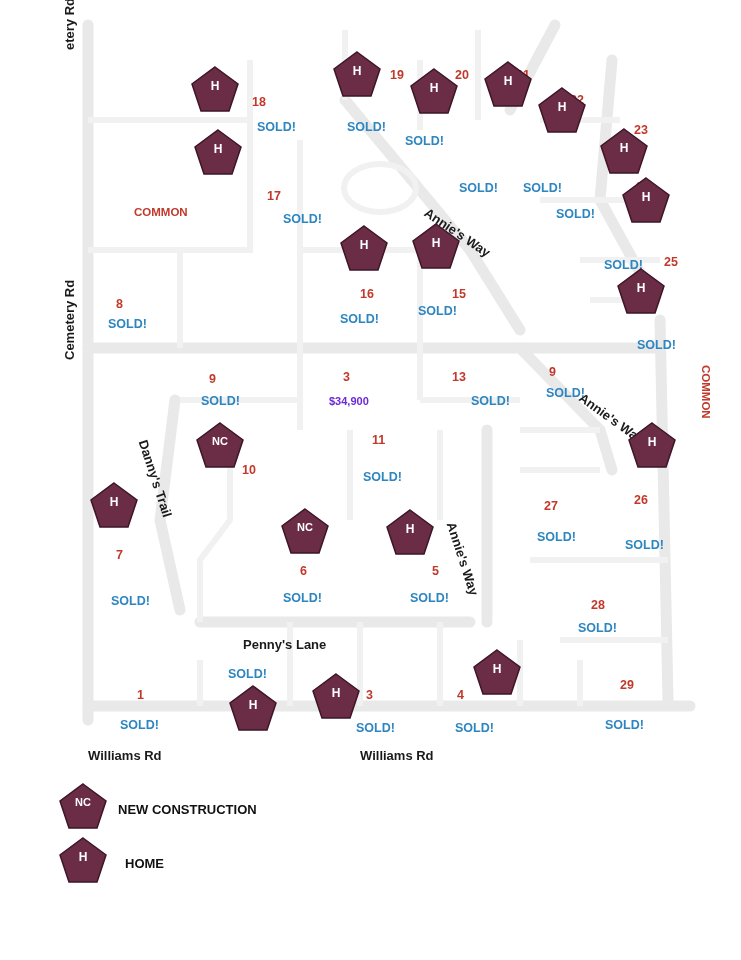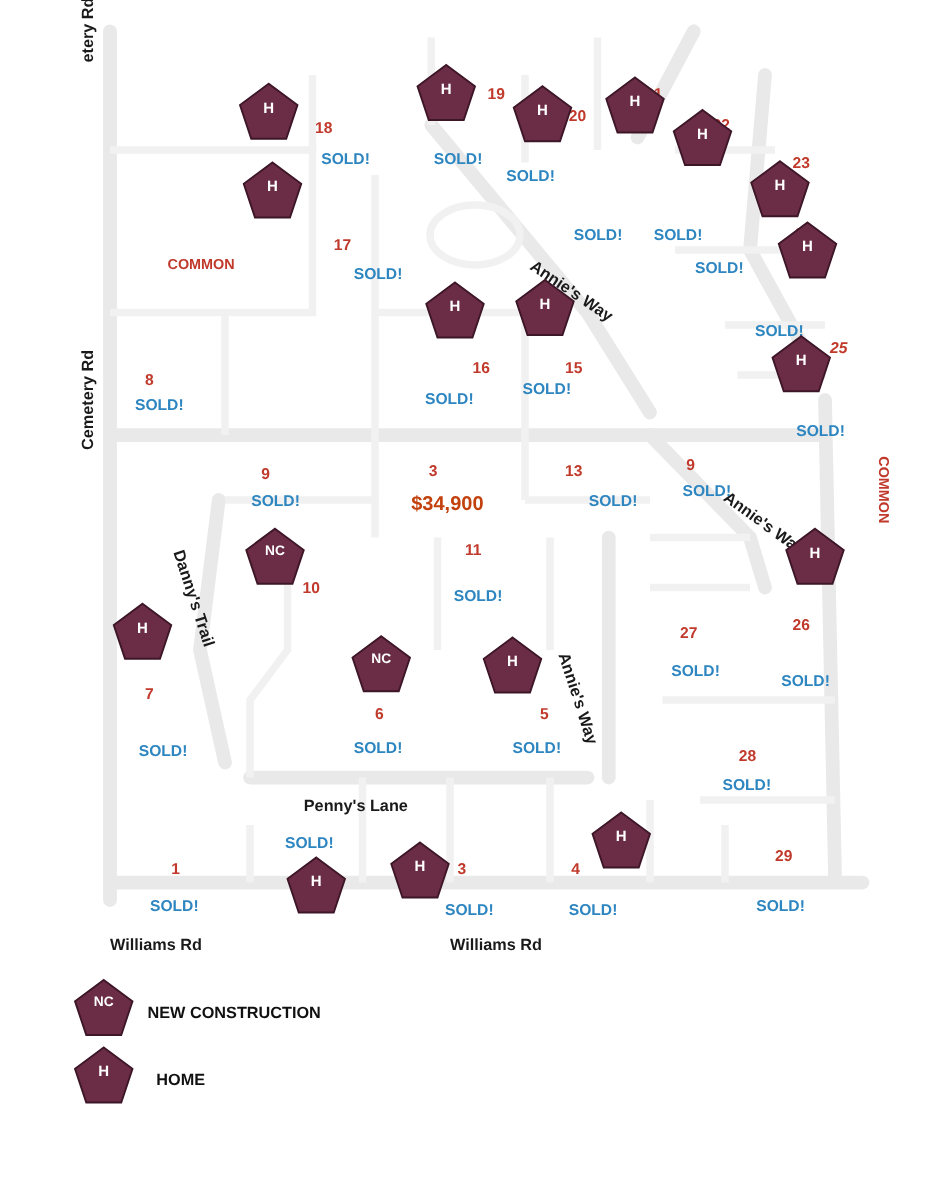--- a/index.html
+++ b/index.html
@@ -35,23 +35,23 @@
   }
   .lot-status {
     position: absolute;
     color: #2e86c1;
     font-weight: bold;
     font-size: 12.5px;
     white-space: nowrap;
   }
   .lot-price {
     position: absolute;
-    color: #c2410c;
-    font-weight: bold;
-    font-size: 16px;
+    color: #6d28d9;
+    font-weight: bold;
+    font-size: 11px;
     white-space: nowrap;
   }
   .common-label {
     position: absolute;
     color: #c0392b;
     font-weight: bold;
     font-size: 11.5px;
     white-space: nowrap;
   }
   .common-label.vertical {
@@ -207,39 +207,39 @@
       <div class="lot-num" style="left: 372px; top: 433px;">11</div>
       <div class="lot-status" style="left: 363px; top: 470px;">SOLD!</div>
       <div class="lot-num" style="left: 343px; top: 370px;">3</div>
       <div class="lot-price" style="left: 329px; top: 395px;">$34,900</div>
       <div class="lot-num" style="left: 452px; top: 370px;">13</div>
       <div class="lot-status" style="left: 471px; top: 394px;">SOLD!</div>
       <div class="lot-num" style="left: 549px; top: 365px;">9</div>
       <div class="lot-status" style="left: 546px; top: 386px;">SOLD!</div>
       <div class="lot-num" style="left: 452px; top: 287px;">15</div>
       <div class="lot-status" style="left: 418px; top: 304px;">SOLD!</div>
-      <div class="lot-num" style="left: 378px; top: 287px;">16</div>
+      <div class="lot-num" style="left: 360px; top: 287px;">16</div>
       <div class="lot-status" style="left: 340px; top: 312px;">SOLD!</div>
       <div class="lot-num" style="left: 267px; top: 189px;">17</div>
       <div class="lot-status" style="left: 283px; top: 212px;">SOLD!</div>
       <div class="lot-num" style="left: 252px; top: 95px;">18</div>
       <div class="lot-status" style="left: 257px; top: 120px;">SOLD!</div>
       <div class="lot-num" style="left: 390px; top: 68px;">19</div>
       <div class="lot-status" style="left: 347px; top: 120px;">SOLD!</div>
-      <div class="lot-num" style="left: 455px; top: 86px; text-align: right;">20</div>
+      <div class="lot-num" style="left: 455px; top: 68px; text-align: right;">20</div>
       <div class="lot-status" style="left: 405px; top: 134px;">SOLD!</div>
       <div class="lot-num" style="left: 516px; top: 68px;">21</div>
       <div class="lot-status" style="left: 459px; top: 181px;">SOLD!</div>
       <div class="lot-num" style="left: 570px; top: 93px;">22</div>
       <div class="lot-status" style="left: 523px; top: 181px;">SOLD!</div>
       <div class="lot-num" style="left: 634px; top: 123px;">23</div>
       <div class="lot-status" style="left: 556px; top: 207px;">SOLD!</div>
       <div class="lot-num" style="left: 636px; top: 180px;">24</div>
       <div class="lot-status" style="left: 604px; top: 258px;">SOLD!</div>
-      <div class="lot-num" style="left: 664px; top: 271px; font-style: italic;">25</div>
+      <div class="lot-num" style="left: 664px; top: 255px;">25</div>
       <div class="lot-status" style="left: 637px; top: 338px;">SOLD!</div>
       <div class="lot-num" style="left: 634px; top: 493px;">26</div>
       <div class="lot-status" style="left: 625px; top: 538px;">SOLD!</div>
       <div class="lot-num" style="left: 544px; top: 499px;">27</div>
       <div class="lot-status" style="left: 537px; top: 530px;">SOLD!</div>
       <div class="lot-num" style="left: 591px; top: 598px;">28</div>
       <div class="lot-status" style="left: 578px; top: 621px;">SOLD!</div>
       <div class="lot-num" style="left: 620px; top: 678px;">29</div>
       <div class="lot-status" style="left: 605px; top: 718px;">SOLD!</div>
     </div>

